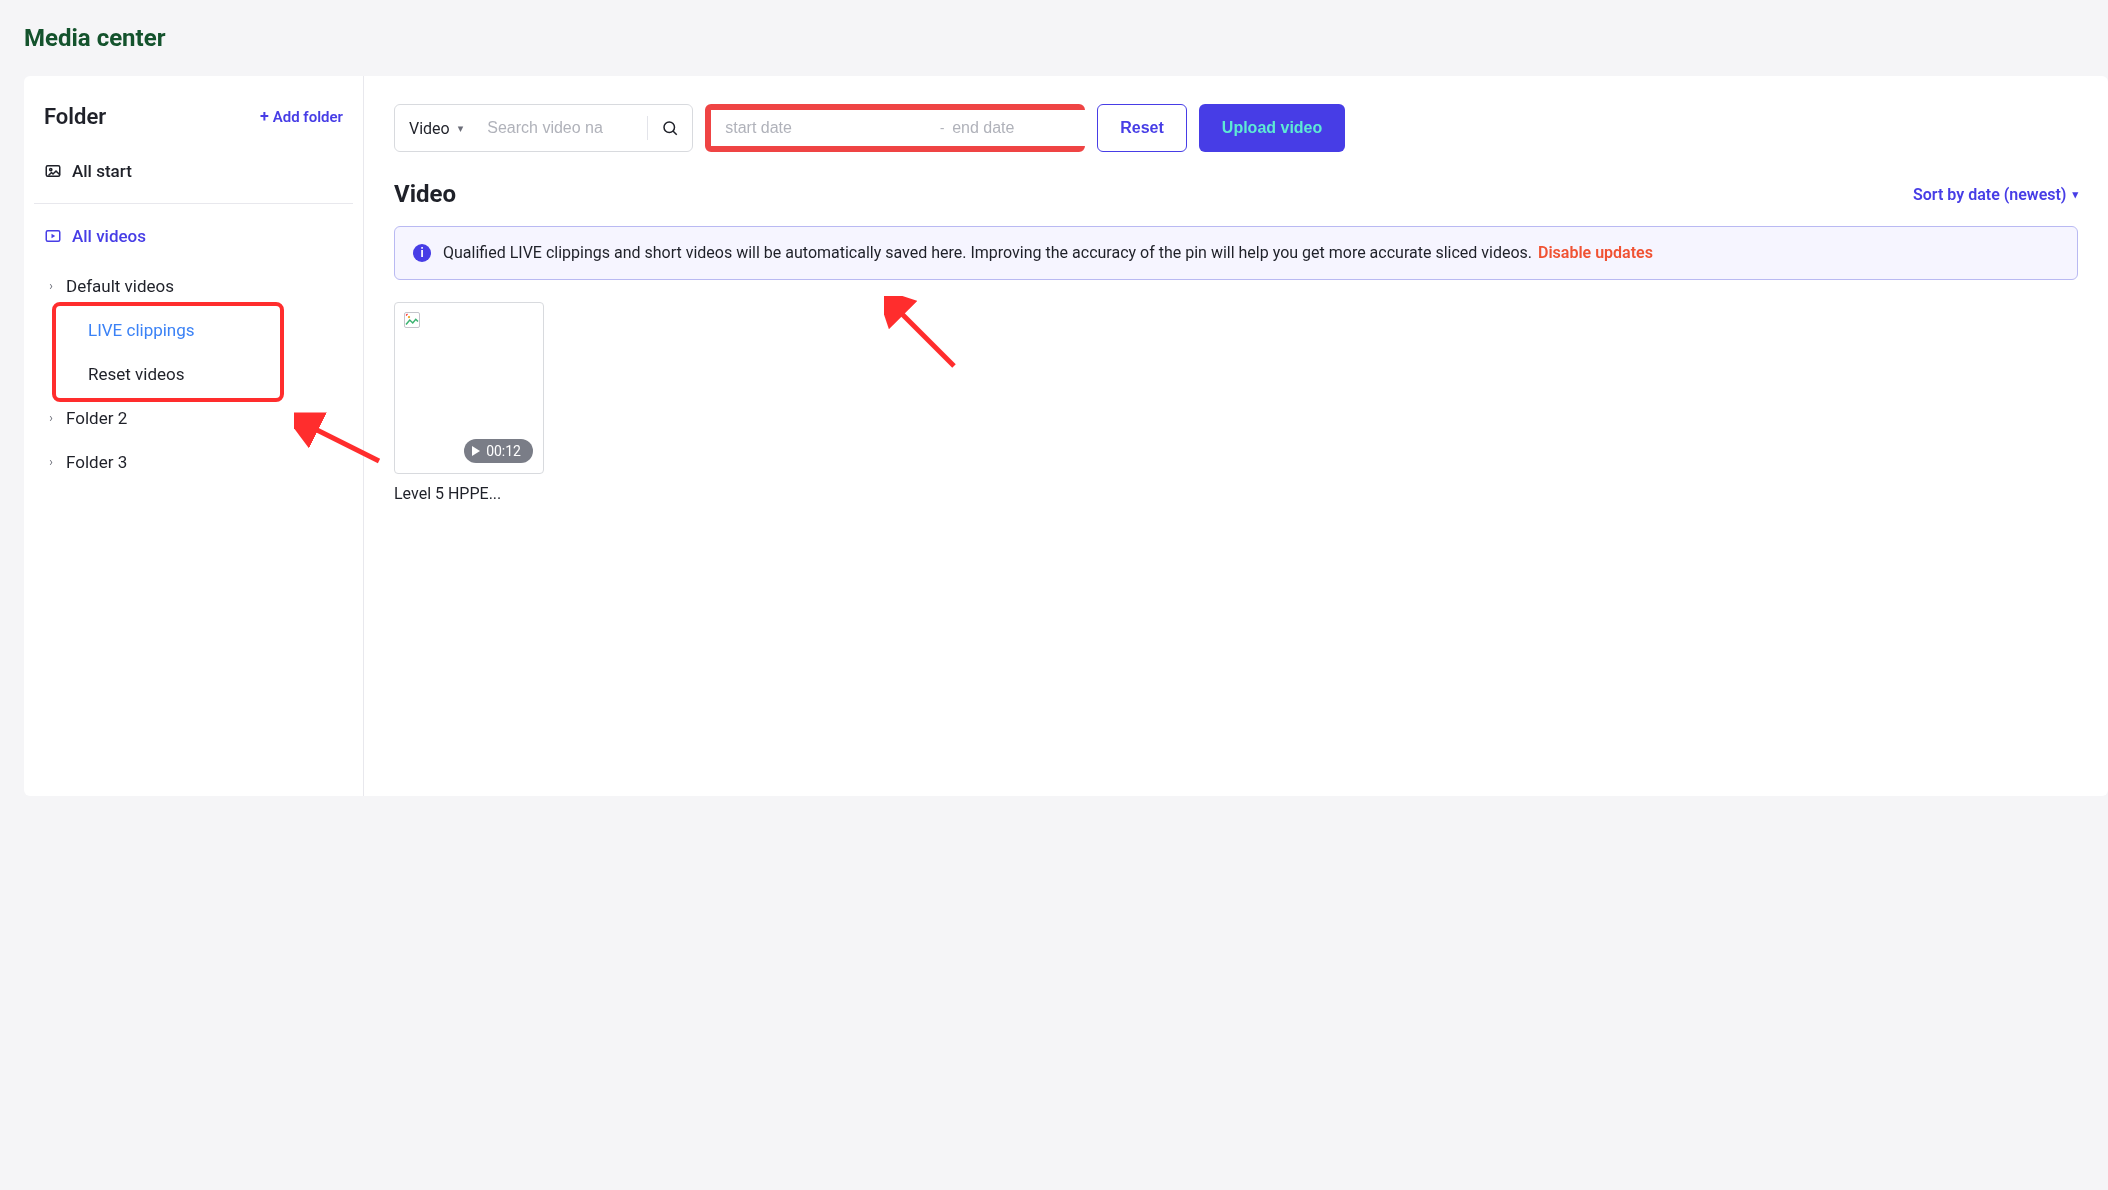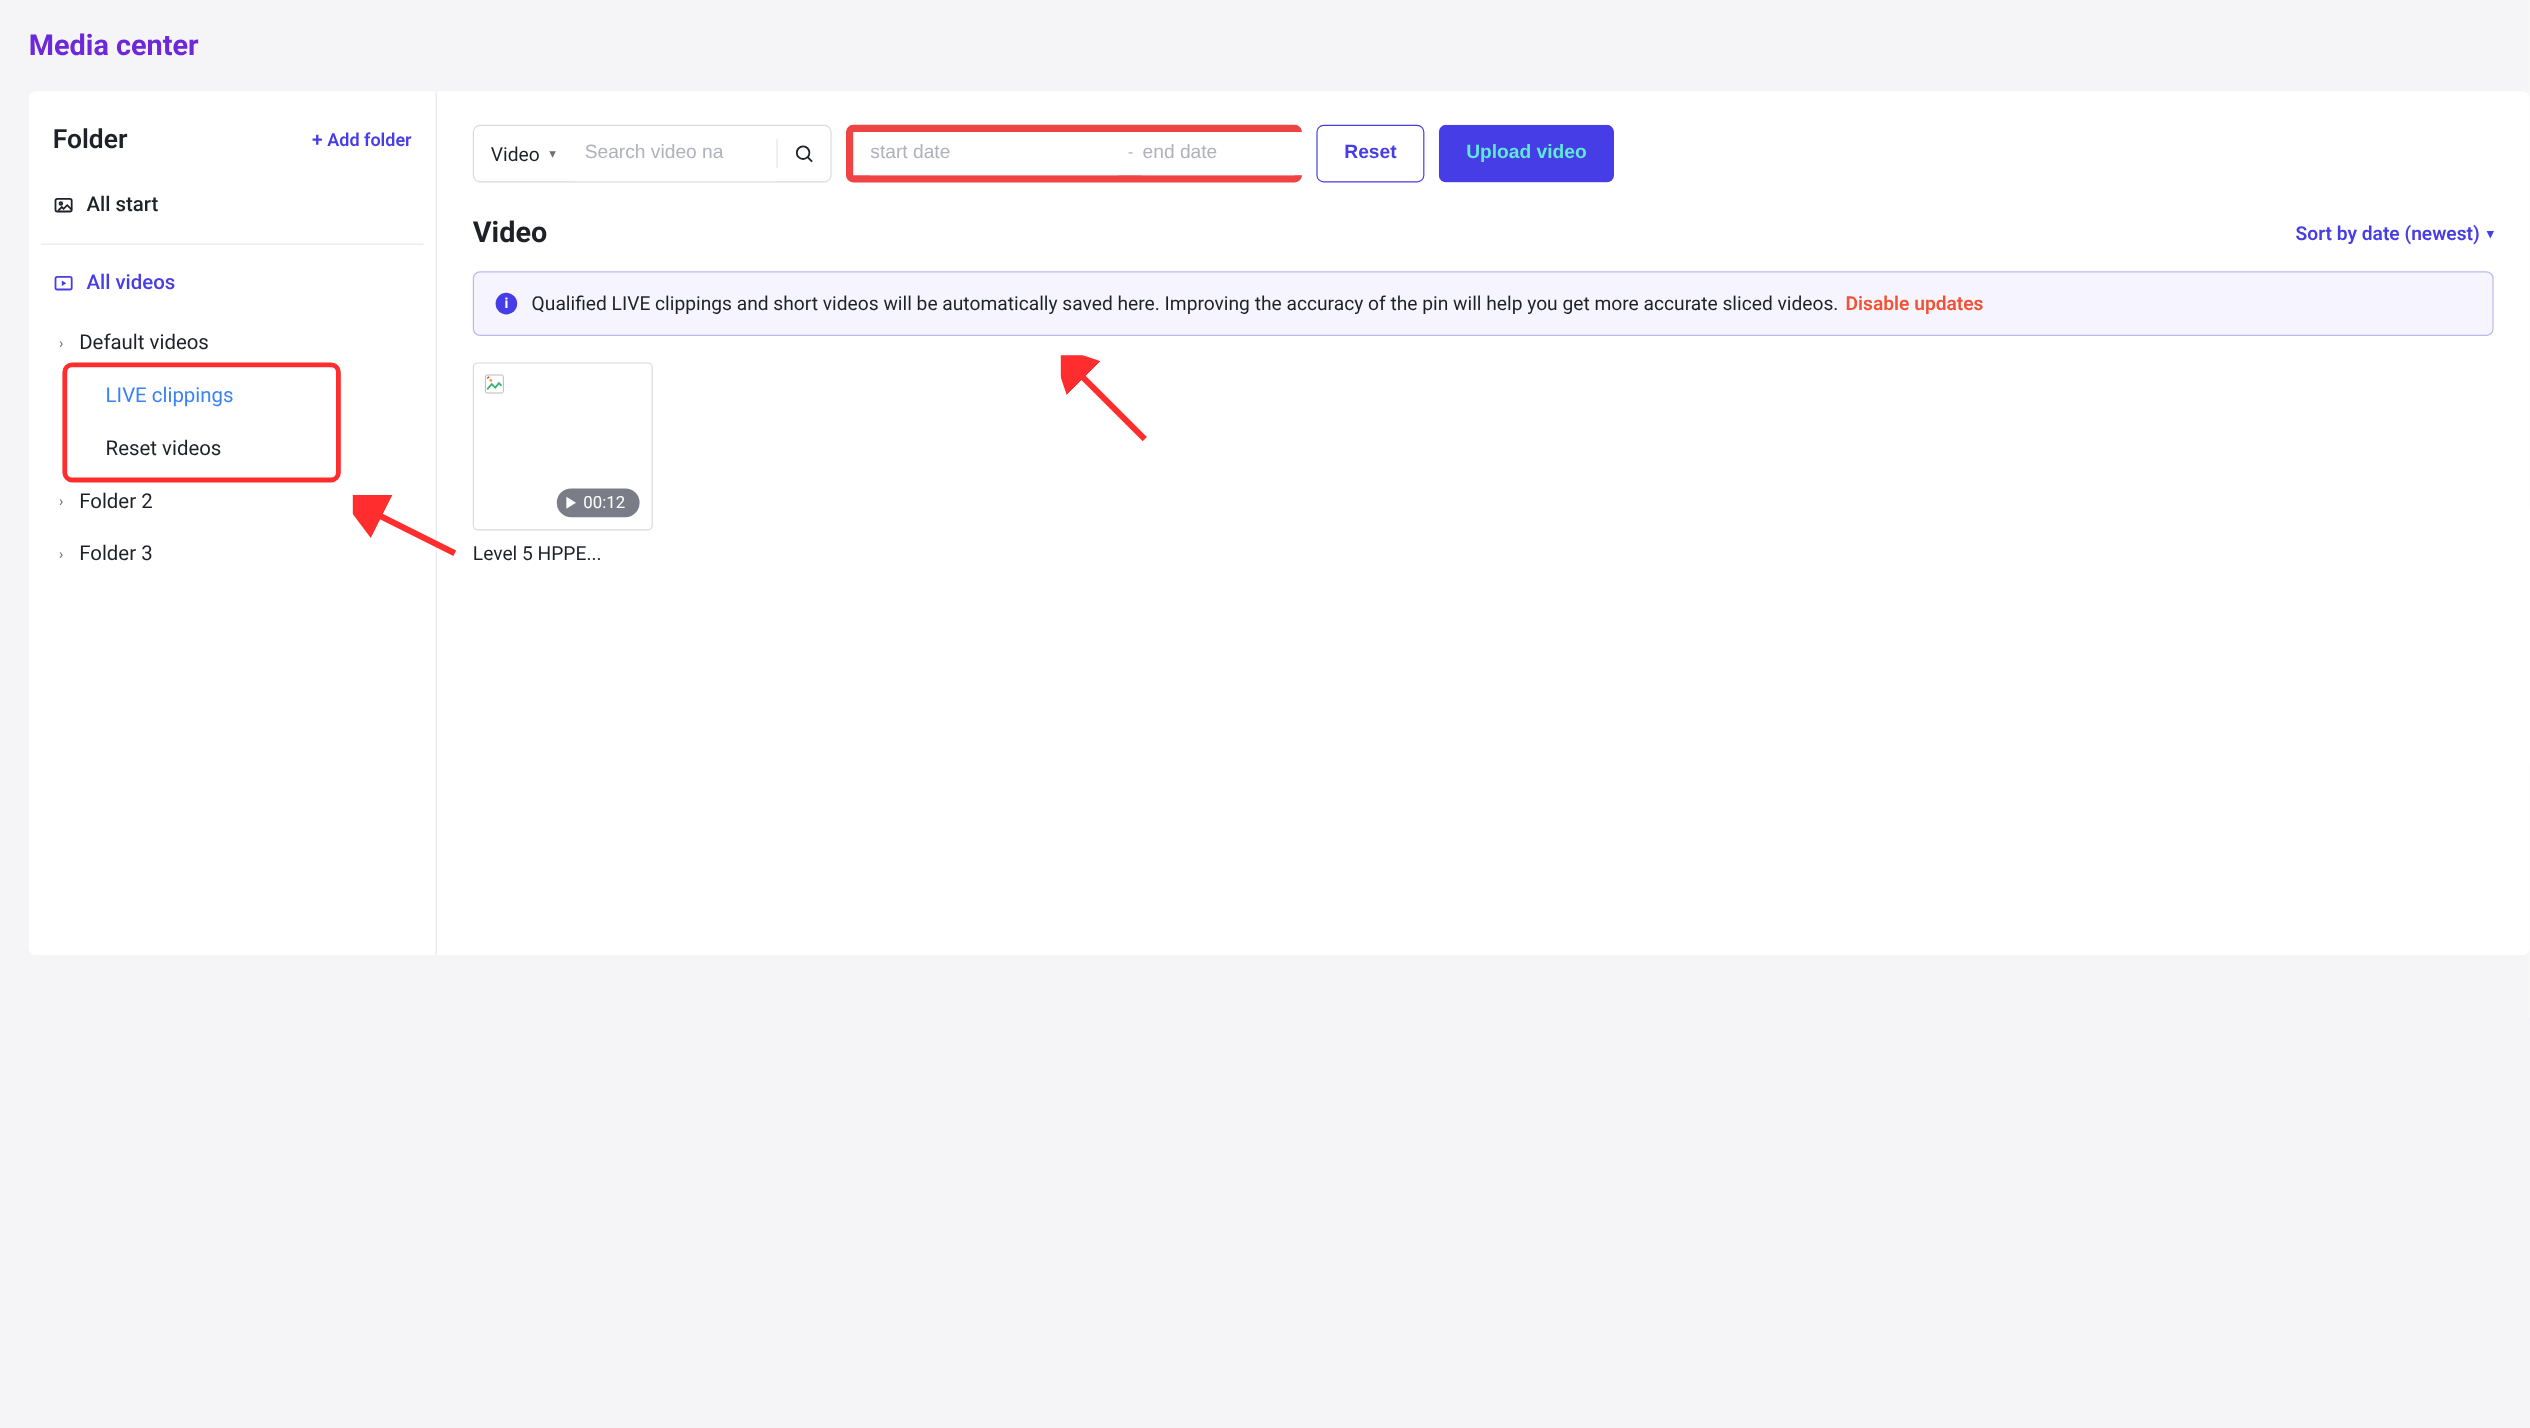--- a/index.html
+++ b/index.html
@@ -9,21 +9,21 @@
     color: #1f2129;
     font-size: 14px;
   }
   .page {
     padding: 24px 0 0 24px;
   }
   h1.page-title {
     font-size: 24px;
     font-weight: 700;
     margin-bottom: 24px;
-    color: #6d28d9;
+    color: #14532d;
   }
   .panel {
     display: flex;
     background: #fff;
     border-radius: 6px;
     overflow: hidden;
     min-height: 720px;
   }
   
   .sidebar {
@@ -258,21 +258,21 @@
   .grid {
     display: flex;
     flex-wrap: wrap;
     gap: 20px;
   }
   .video-card {
     width: 150px;
   }
   .video-thumb {
     width: 150px;
-    height: 140px;
+    height: 172px;
     border: 1px solid #d8dade;
     border-radius: 4px;
     position: relative;
     background: #fff;
   }
   .broken-img {
     position: absolute;
     top: 8px;
     left: 8px;
     width: 18px;

